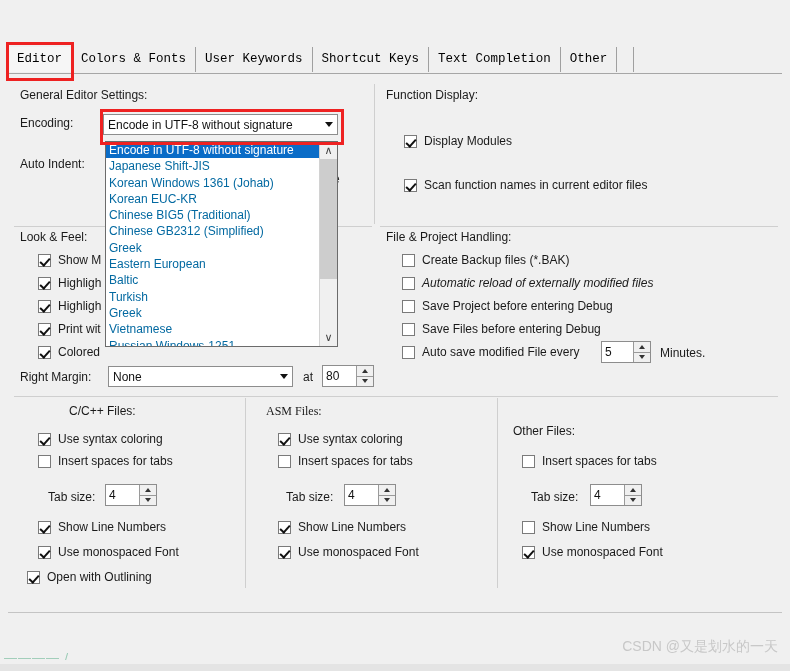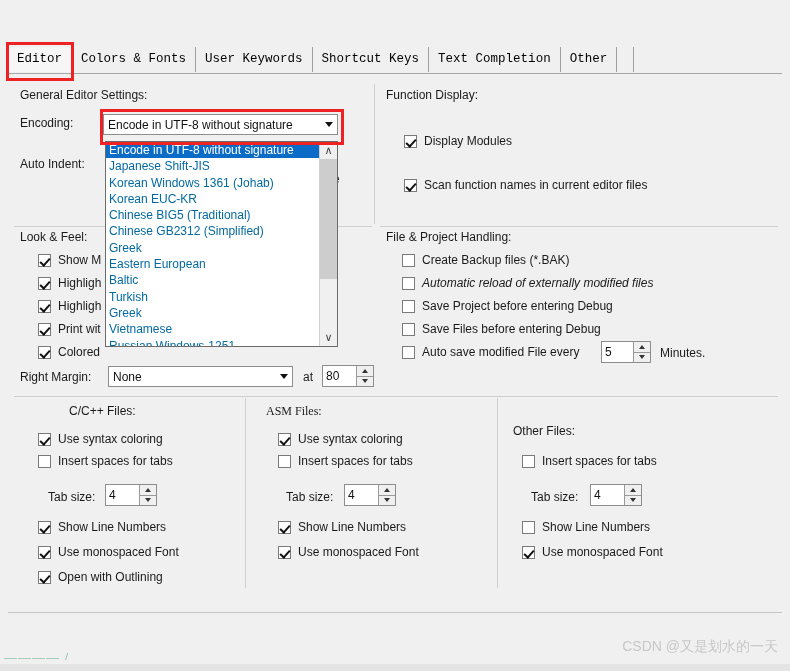--- a/index.html
+++ b/index.html
@@ -329,21 +329,21 @@
     </div>
   </div>
   <div class="cbrow" style="left:38px;top:520px;">
     <span class="cb checked"></span>
     <span class="cblabel">Show Line Numbers</span>
   </div>
   <div class="cbrow" style="left:38px;top:545px;">
     <span class="cb checked"></span>
     <span class="cblabel">Use monospaced Font</span>
   </div>
-  <div class="cbrow" style="left:38px;top:570px;text-align:center;">
+  <div class="cbrow" style="left:27px;top:570px;text-align:center;">
     <span class="cb checked"></span>
     <span class="cblabel">Open with Outlining</span>
   </div>
 
   <div class="grouplabel" style="left:266px;top:404px;font-family:Liberation Serif, serif;">ASM Files:</div>
   <div class="cbrow" style="left:278px;top:432px;">
     <span class="cb checked"></span>
     <span class="cblabel">Use syntax coloring</span>
   </div>
   <div class="cbrow" style="left:278px;top:454px;">

